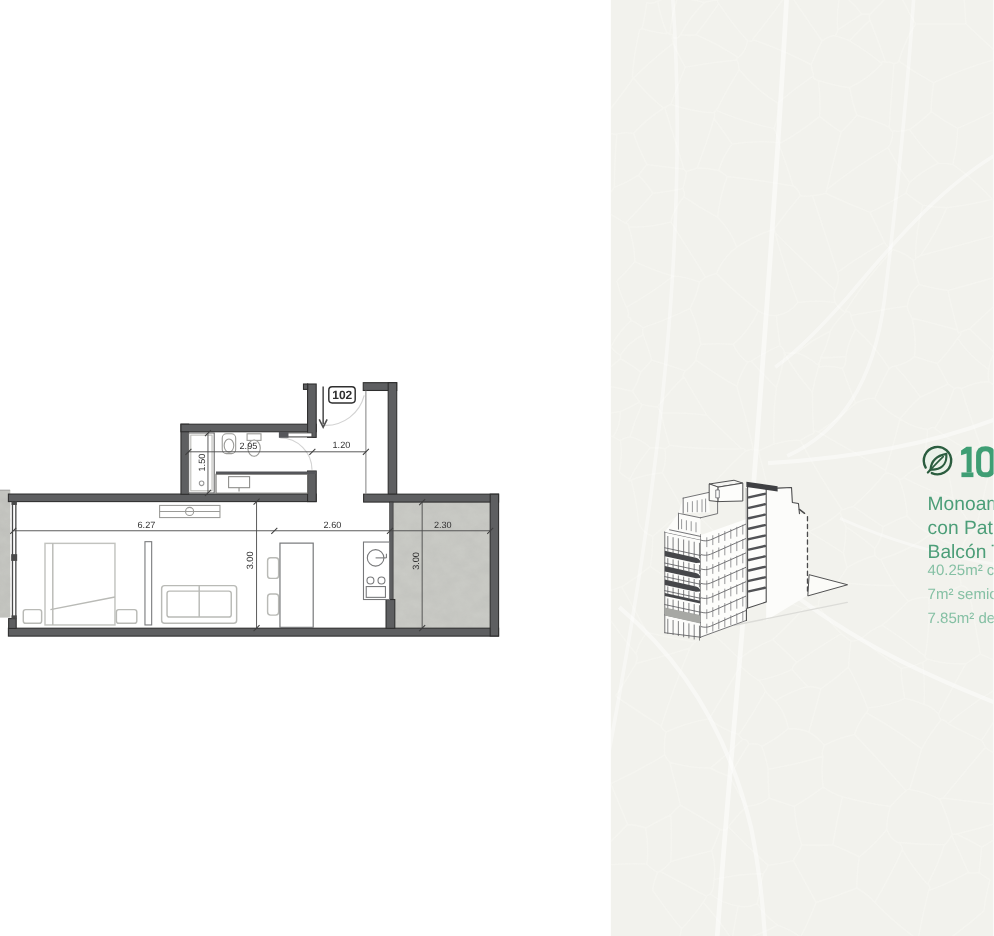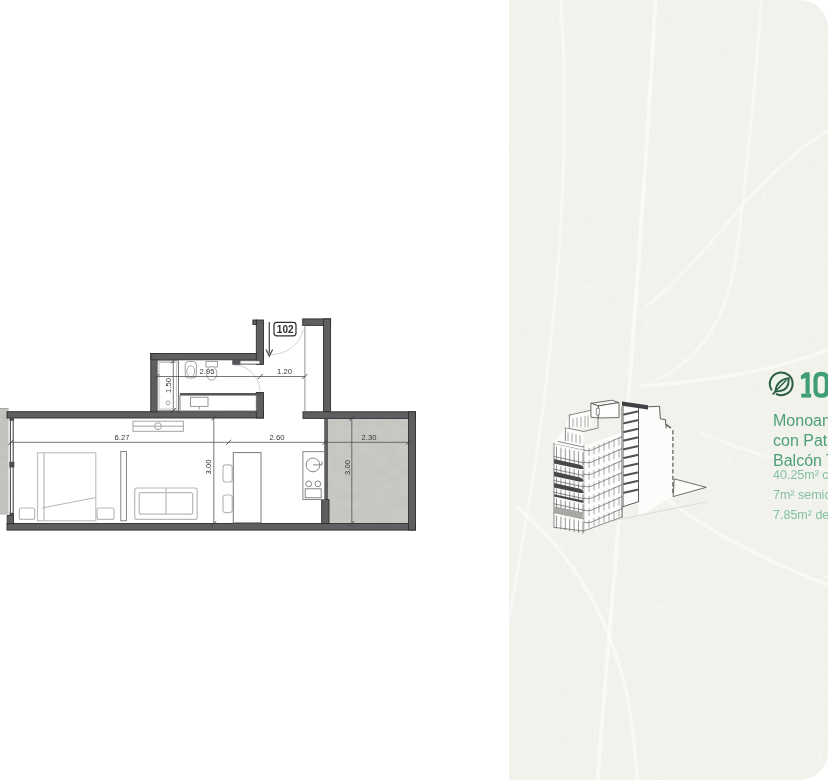--- a/index.html
+++ b/index.html
@@ -1,16 +1,16 @@
 <!DOCTYPE html>
 <html><head><meta charset="utf-8">
 <style>
 html,body{margin:0;padding:0;}
 body{width:828px;height:780px;overflow:hidden;background:#ffffff;font-family:"Liberation Sans",sans-serif;position:relative;}
-#page{position:absolute;top:0;left:0;width:828px;height:780px;overflow:hidden;border-radius:28px;}
+#page{position:absolute;top:0;left:0;width:828px;height:780px;overflow:hidden;}
 .txt{position:absolute;}
 </style></head>
 <body>
 <div id="page">
 <svg width="828" height="780" viewBox="0 0 828 780" xmlns="http://www.w3.org/2000/svg" style="position:absolute;top:0;left:0">
 <defs>
 <filter id="noisef" x="0%" y="0%" width="100%" height="100%">
   <feTurbulence type="fractalNoise" baseFrequency="0.09 0.11" numOctaves="4" seed="7"></feTurbulence>
   <feColorMatrix type="matrix" values="0 0 0 0 0.44  0 0 0 0 0.44  0 0 0 0 0.42  0.9 0.2 0 0 -0.12"></feColorMatrix>
 </filter>

